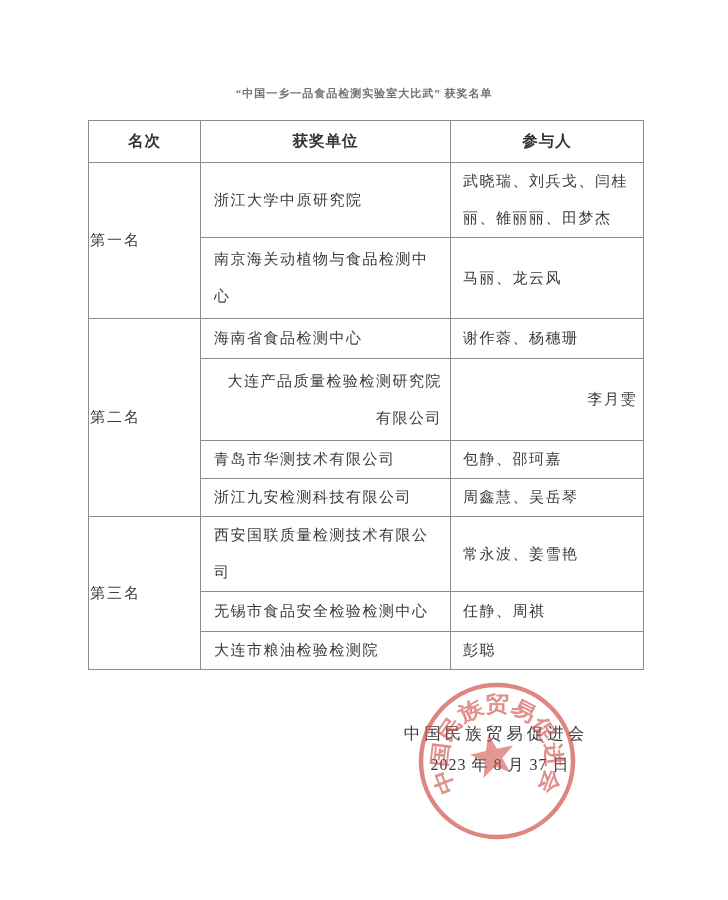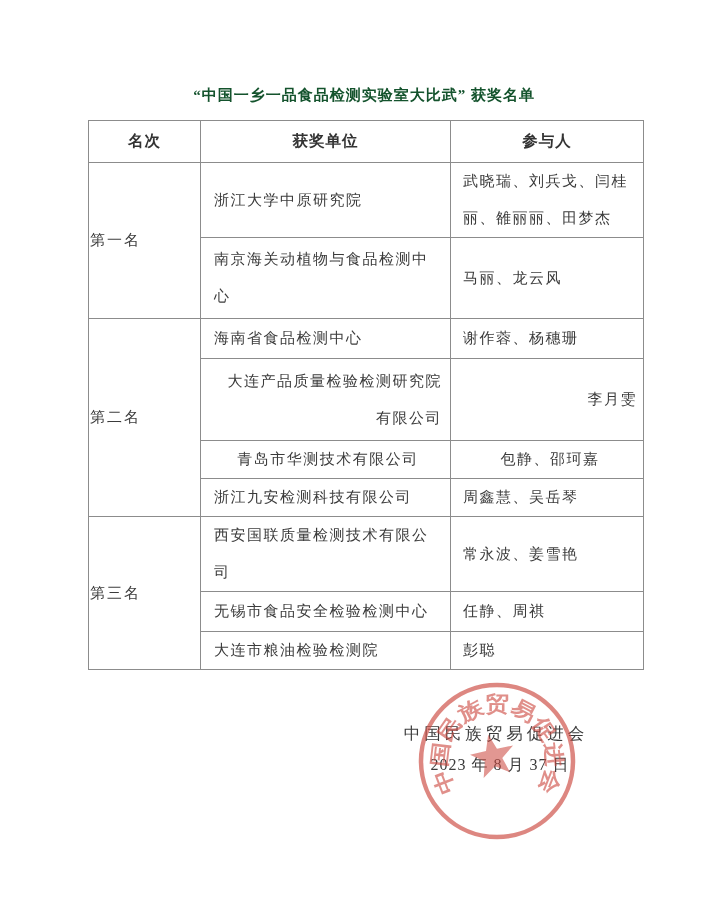--- a/index.html
+++ b/index.html
@@ -11,24 +11,24 @@
     overflow: hidden;
     font-family: "Liberation Serif", "DejaVu Serif", serif;
     color: #3b3b3b;
   }
   .doc-title {
     position: absolute;
     top: 86px;
     left: 0;
     width: 728px;
     text-align: center;
-    font-size: 15px;
+    font-size: 11px;
     font-weight: bold;
     letter-spacing: 1px;
-    color: #14532d;
+    color: #737373;
   }
   table.awards {
     position: absolute;
     left: 88px;
     top: 120px;
     width: 555px;
     border-collapse: collapse;
     table-layout: fixed;
     font-size: 15px;
   }
@@ -62,21 +62,21 @@
     padding: 0 6px 0 12px;
     line-height: 37px;
     letter-spacing: 1.5px;
   }
   td.vtop { vertical-align: top; }
   tr.h42 { height: 42px; }
   tr.h75 { height: 75px; }
   tr.h81 { height: 81px; }
   tr.h40 { height: 40px; }
   tr.h82 { height: 82px; text-align: right; }
-  tr.h38 { height: 38px; text-align: center; }
+  tr.h38 { height: 38px; }
   tr.h39 { height: 27px; }
   .issuer-line {
     position: absolute;
     top: 723px;
     left: 396px;
     width: 200px;
     text-align: center;
     font-size: 16.5px;
     letter-spacing: 4px;
     white-space: nowrap;

